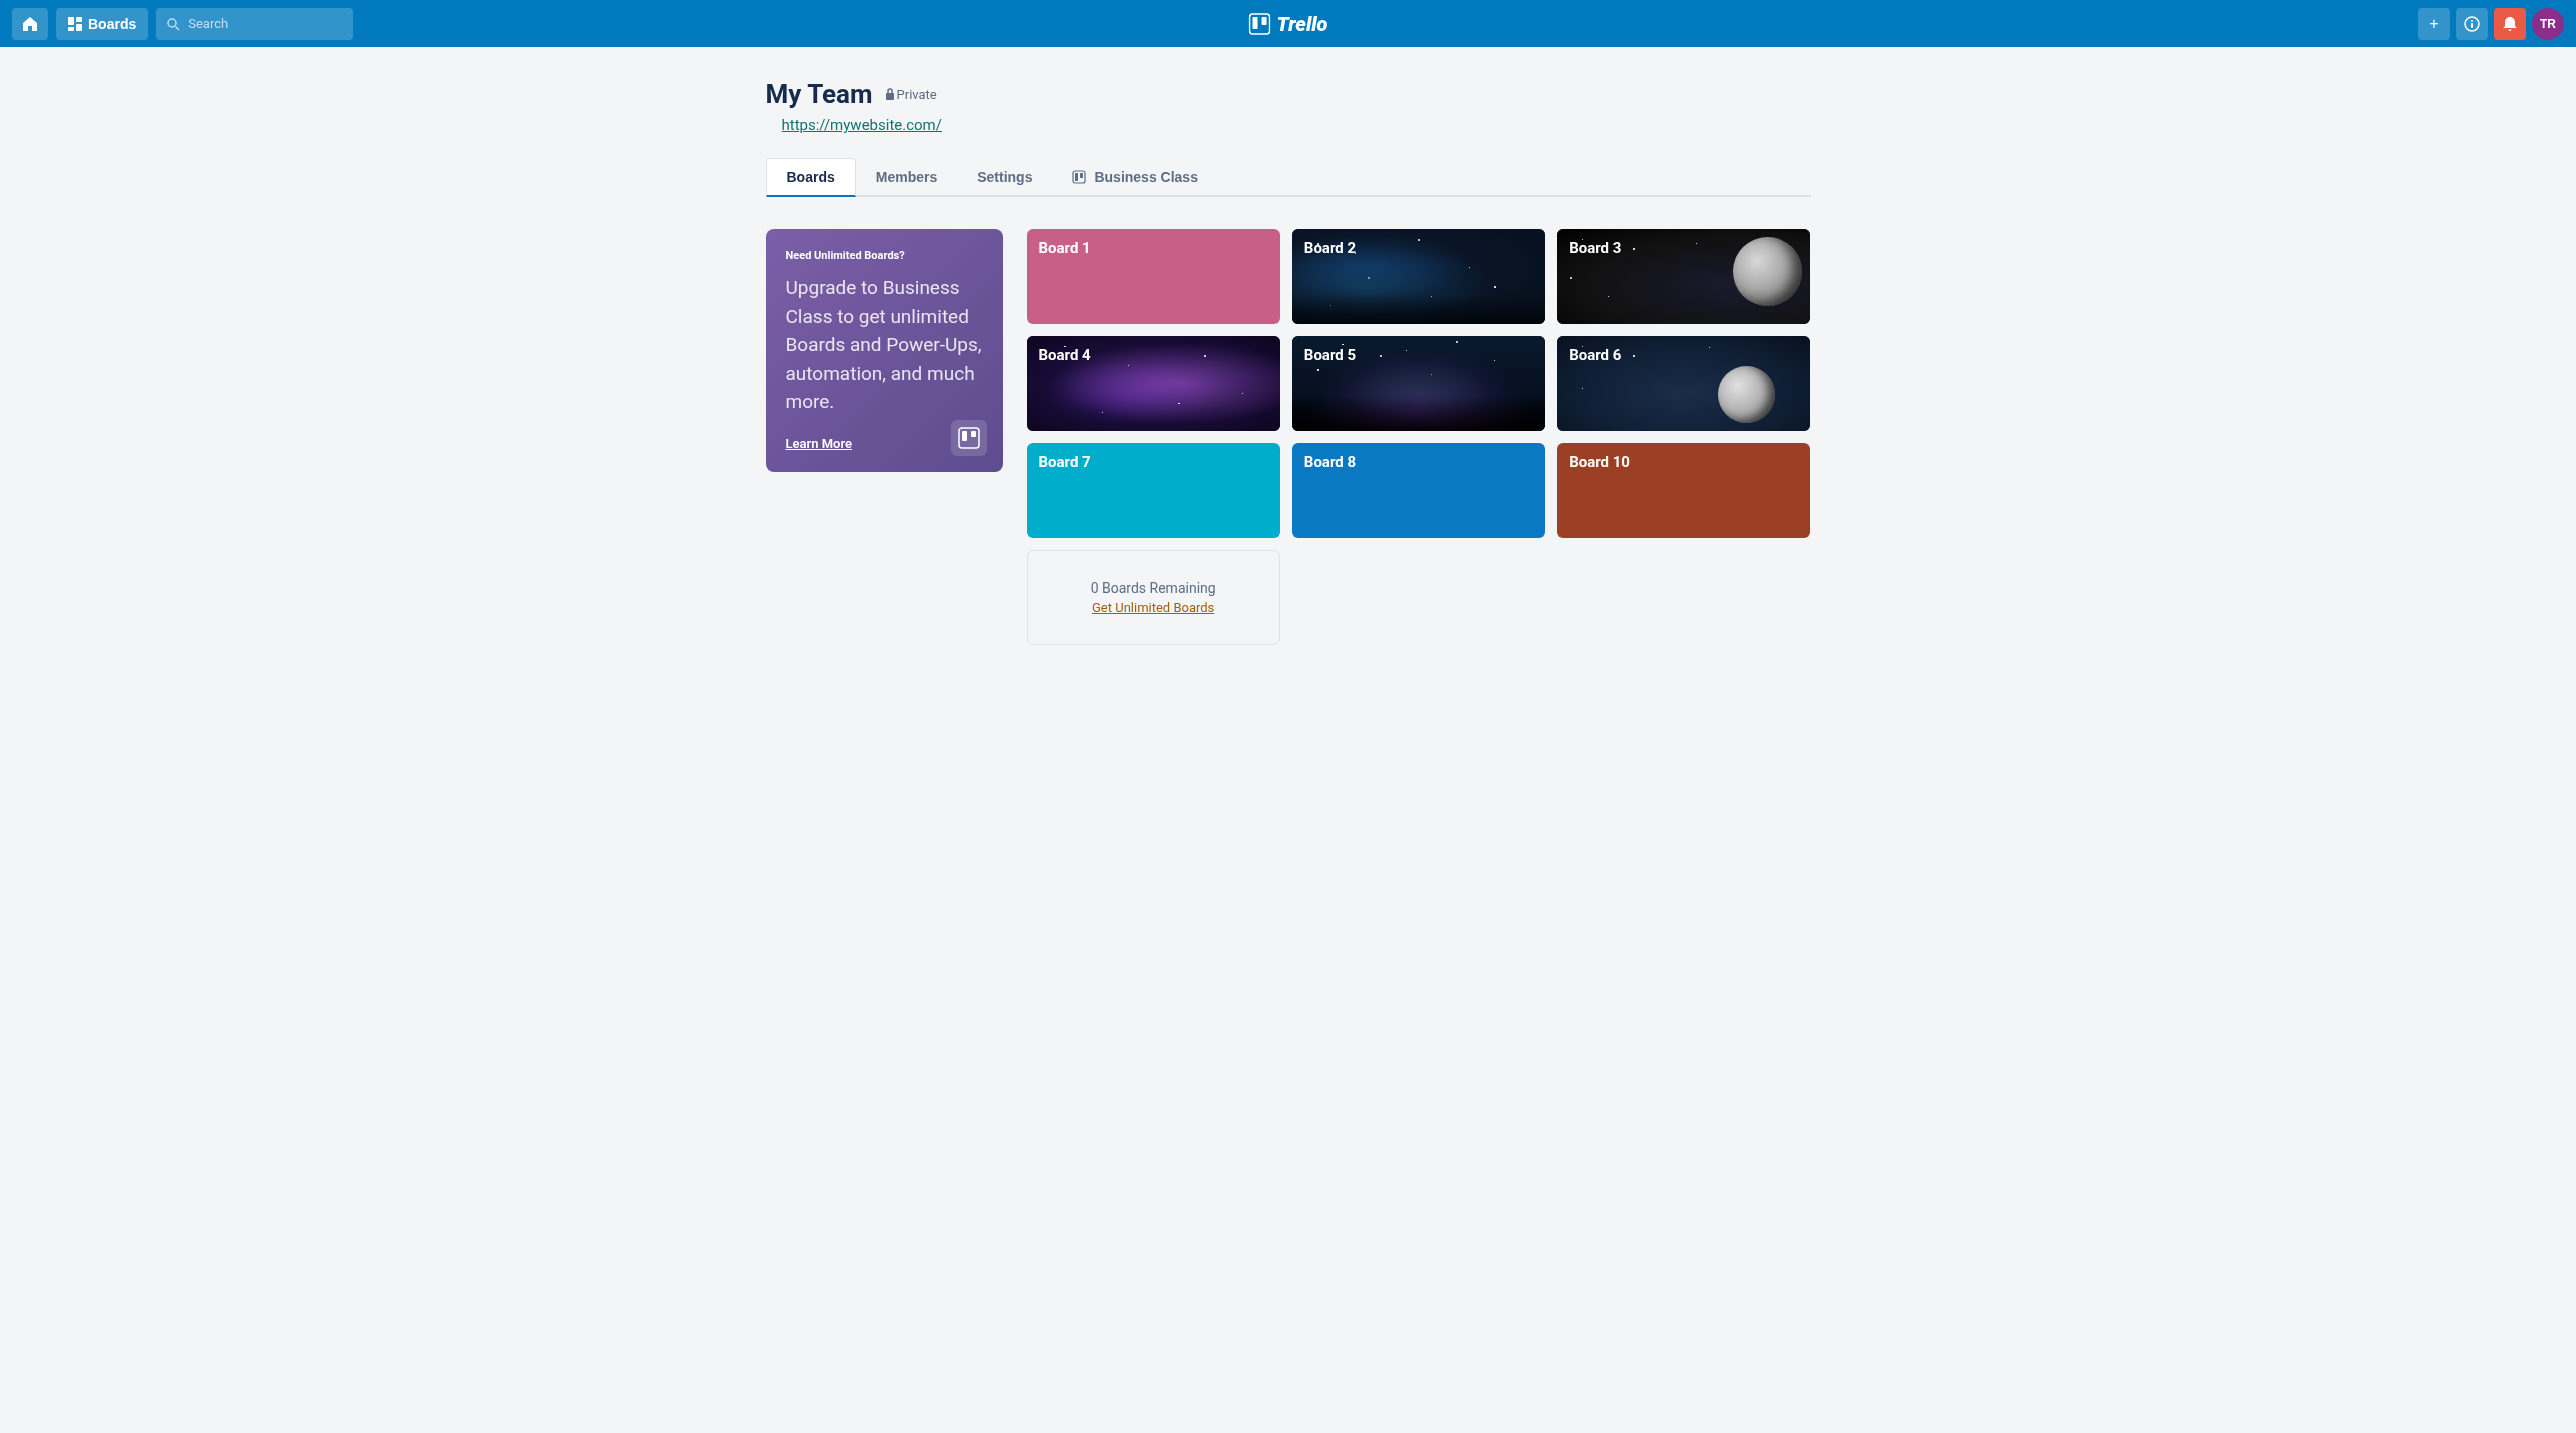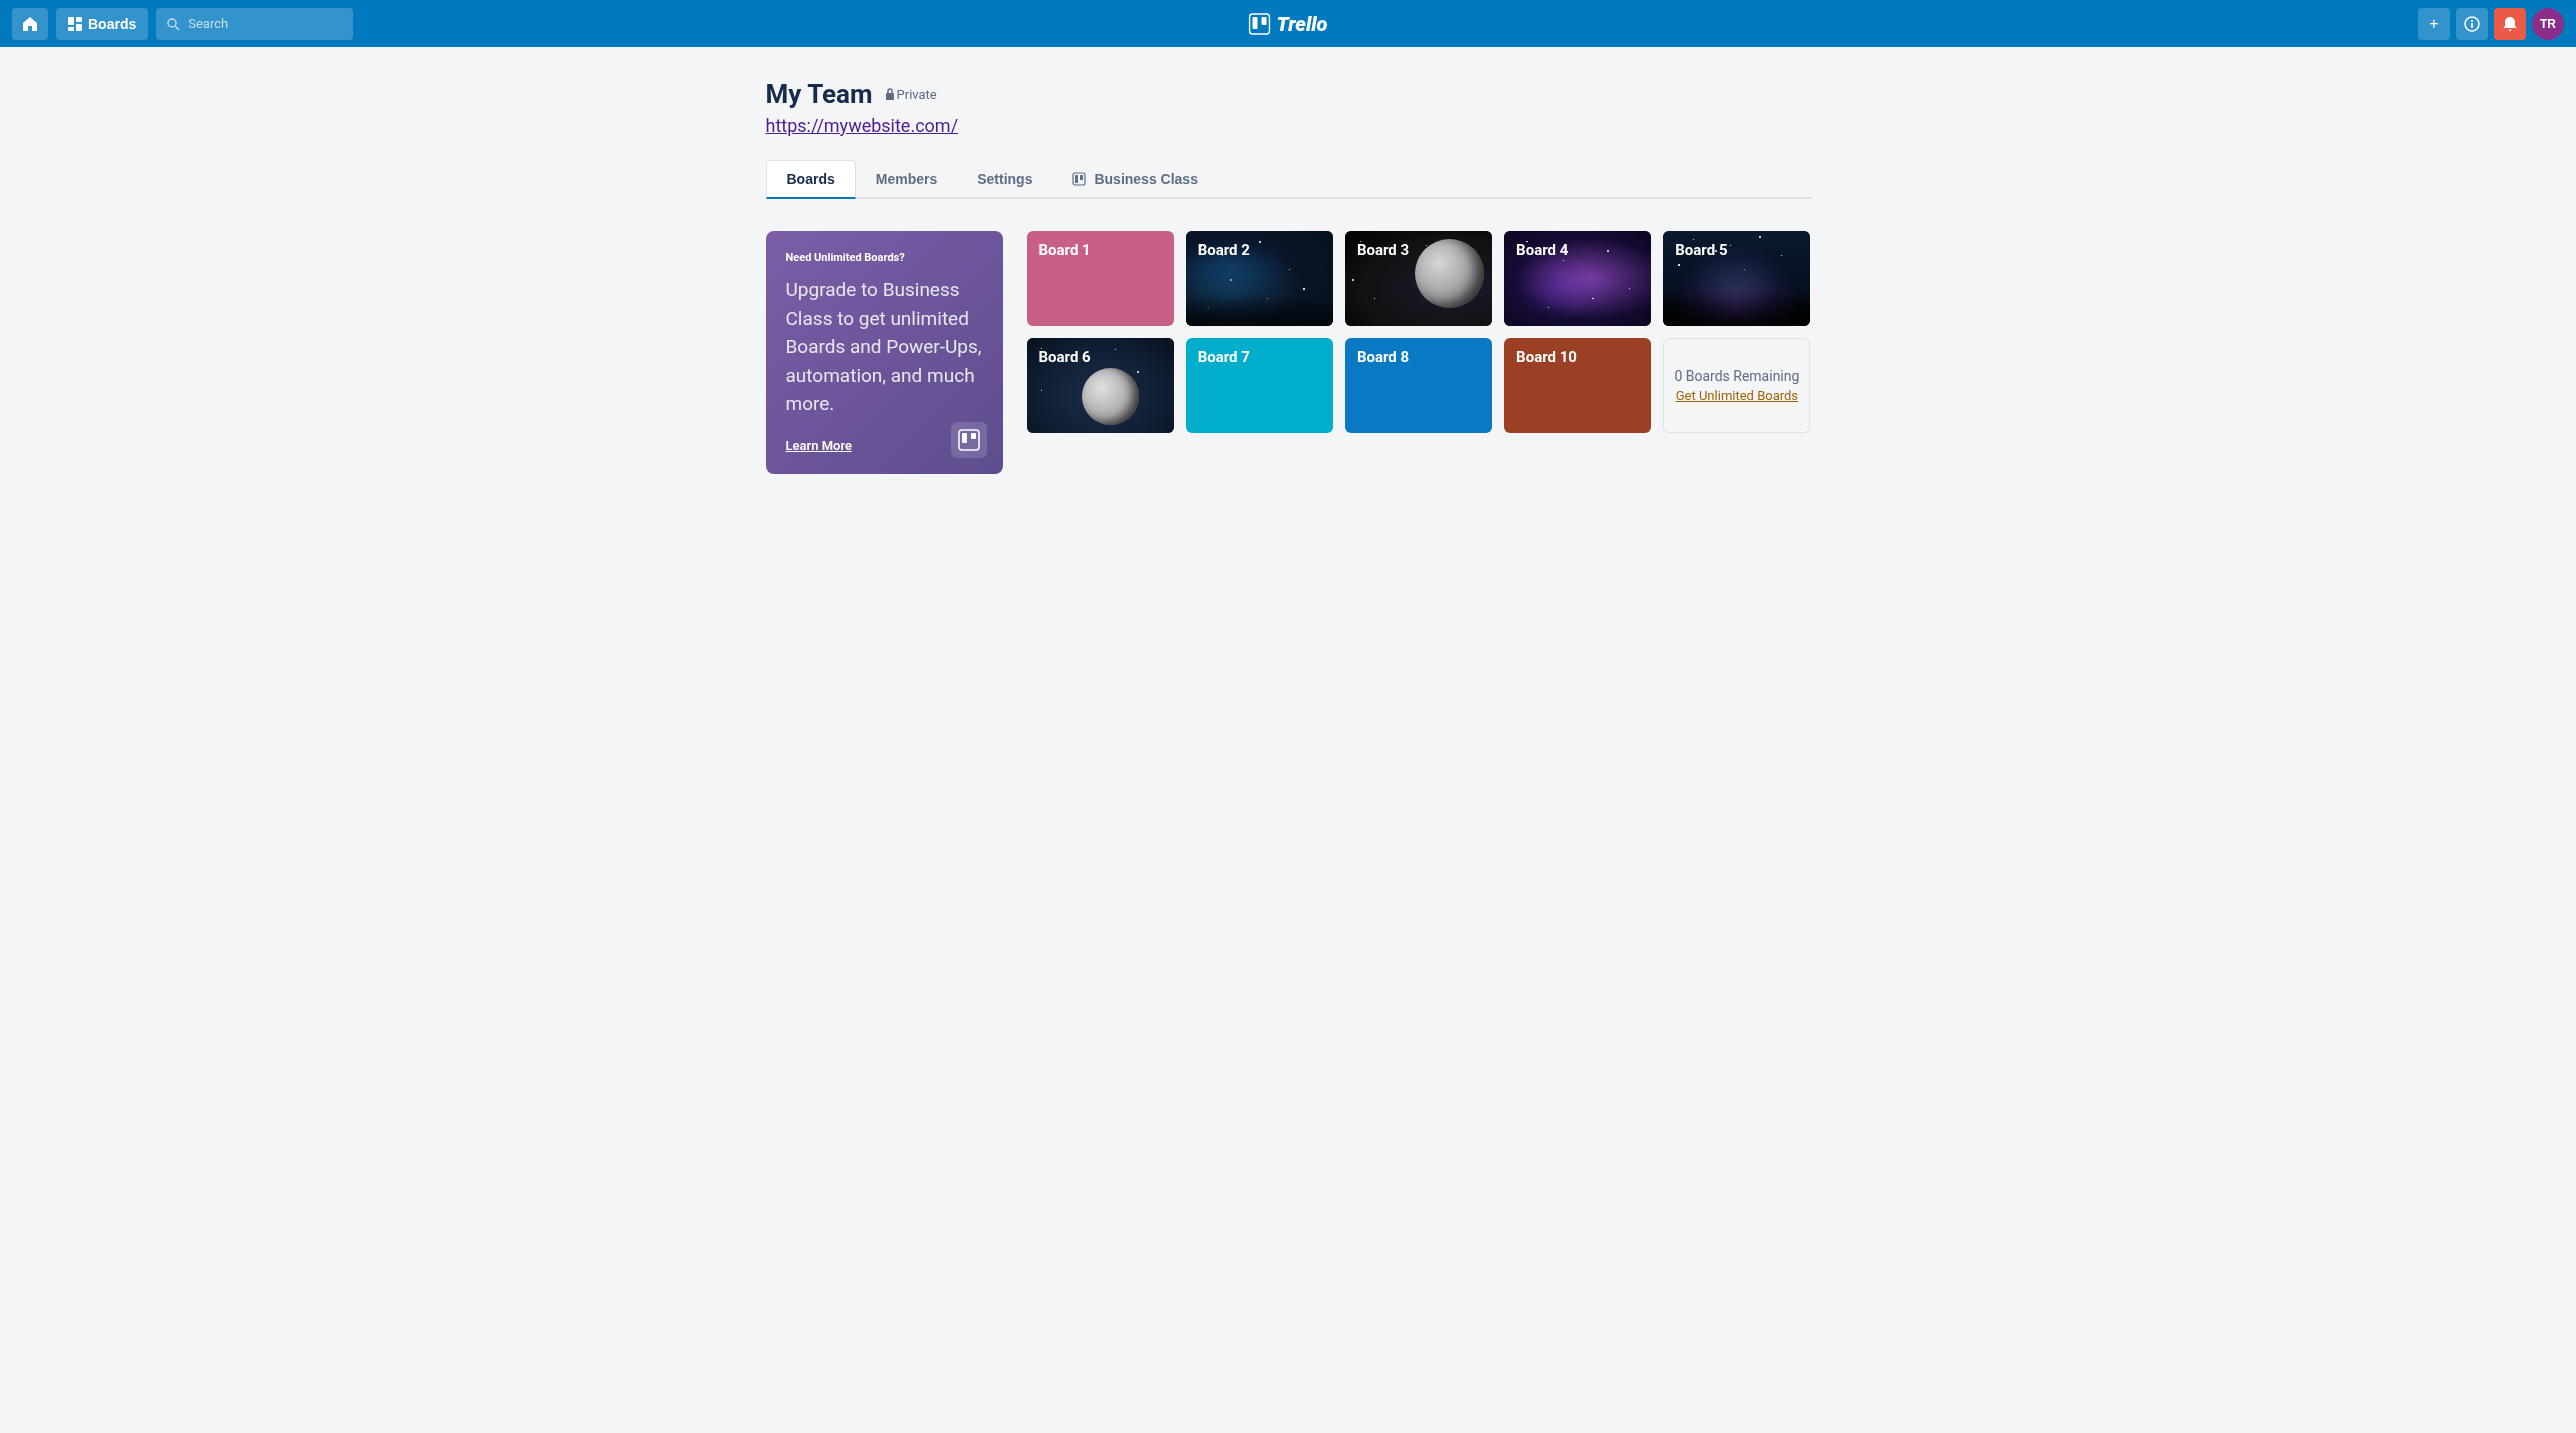--- a/index.html
+++ b/index.html
@@ -138,24 +138,25 @@
       font-weight: 700;
       color: #172b4d;
     }
     .team-privacy {
       display: flex;
       align-items: center;
       font-size: 13px;
       color: #5e6c84;
     }
     .team-url {
-      color: #4c1d95;
-      font-size: 18px;
+      color: #0f766e;
+      font-size: 15px;
       text-decoration: underline;
       cursor: pointer;
+      margin-left: 16px;
     }
 
     
     .tabs {
       display: flex;
       border-bottom: 2px solid #dfe1e6;
       margin-bottom: 32px;
     }
     .tab {
       padding: 10px 20px;
@@ -228,21 +229,21 @@
       border-radius: 6px;
       display: flex;
       align-items: center;
       justify-content: center;
       font-size: 18px;
     }
 
     
     .boards-grid {
       display: grid;
-      grid-template-columns: repeat(5, 1fr);
+      grid-template-columns: repeat(3, 1fr);
       gap: 12px;
       flex: 1;
     }
 
     
     .board-card {
       border-radius: 6px;
       height: 95px;
       display: flex;
       align-items: flex-start;

